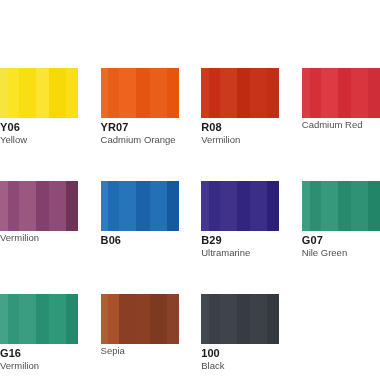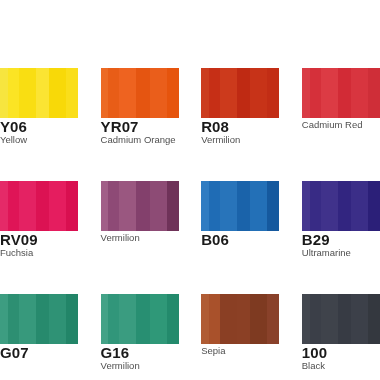--- a/index.html
+++ b/index.html
@@ -43,21 +43,21 @@
     inset: 0;
   }
   .swatch-chip .bands i {
     position: absolute;
     top: 0;
     bottom: 0;
     display: block;
   }
 
   .swatch-code {
-    font-size: 15px;
+    font-size: 11px;
     font-weight: bold;
     color: #1a1a1a;
     letter-spacing: 0.1px;
     margin-top: 3px;
     line-height: 12px;
     white-space: nowrap;
   }
 
   .swatch-name {
     font-size: 9.5px;
@@ -121,34 +121,20 @@
           <i style="left: 10%; width: 14.4%; background: rgb(213, 48, 58);"></i>
           <i style="left: 24%; width: 22.4%; background: rgb(220, 59, 68);"></i>
           <i style="left: 46%; width: 17.4%; background: rgb(210, 43, 54);"></i>
           <i style="left: 63%; width: 22.4%; background: rgb(216, 53, 63);"></i>
           <i style="left: 85%; width: 15.4%; background: rgb(207, 46, 56);"></i>
         </div>
       </div>
       <div class="swatch-name">Cadmium Red</div>
     </div>
     <div class="swatch-cell">
-      <div class="swatch-chip" style="background: rgb(226, 26, 94);">
-        <div class="bands">
-          <i style="left: 0%; width: 10.4%; background: rgb(229, 42, 104);"></i>
-          <i style="left: 10%; width: 14.4%; background: rgb(223, 21, 87);"></i>
-          <i style="left: 24%; width: 22.4%; background: rgb(228, 34, 99);"></i>
-          <i style="left: 46%; width: 17.4%; background: rgb(220, 18, 83);"></i>
-          <i style="left: 63%; width: 22.4%; background: rgb(229, 29, 95);"></i>
-          <i style="left: 85%; width: 15.4%; background: rgb(217, 15, 80);"></i>
-        </div>
-      </div>
-      <div class="swatch-code">RV09</div>
-      <div class="swatch-name">Fuchsia</div>
-    </div>
-    <div class="swatch-cell">
       <div class="swatch-chip" style="background: rgb(143, 76, 120);">
         <div class="bands">
           <i style="left: 0%; width: 10.4%; background: rgb(161, 95, 136);"></i>
           <i style="left: 10%; width: 14.4%; background: rgb(142, 74, 118);"></i>
           <i style="left: 24%; width: 22.4%; background: rgb(154, 87, 128);"></i>
           <i style="left: 46%; width: 17.4%; background: rgb(131, 64, 108);"></i>
           <i style="left: 63%; width: 22.4%; background: rgb(141, 75, 117);"></i>
           <i style="left: 85%; width: 15.4%; background: rgb(111, 50, 89);"></i>
         </div>
       </div>
@@ -186,20 +172,21 @@
         <div class="bands">
           <i style="left: 0%; width: 10.4%; background: rgb(61, 157, 129);"></i>
           <i style="left: 10%; width: 14.4%; background: rgb(45, 143, 114);"></i>
           <i style="left: 24%; width: 22.4%; background: rgb(55, 153, 124);"></i>
           <i style="left: 46%; width: 17.4%; background: rgb(39, 138, 109);"></i>
           <i style="left: 63%; width: 22.4%; background: rgb(47, 146, 117);"></i>
           <i style="left: 85%; width: 15.4%; background: rgb(34, 133, 104);"></i>
         </div>
       </div>
       <div class="swatch-code">G07</div>
+      <div class="swatch-name">Nile Green</div>
     </div>
     <div class="swatch-cell">
       <div class="swatch-chip" style="background: rgb(47, 152, 120);">
         <div class="bands">
           <i style="left: 0%; width: 10.4%; background: rgb(67, 162, 135);"></i>
           <i style="left: 10%; width: 14.4%; background: rgb(49, 150, 122);"></i>
           <i style="left: 24%; width: 22.4%; background: rgb(58, 156, 128);"></i>
           <i style="left: 46%; width: 17.4%; background: rgb(40, 143, 114);"></i>
           <i style="left: 63%; width: 22.4%; background: rgb(47, 152, 120);"></i>
           <i style="left: 85%; width: 15.4%; background: rgb(35, 138, 108);"></i>

